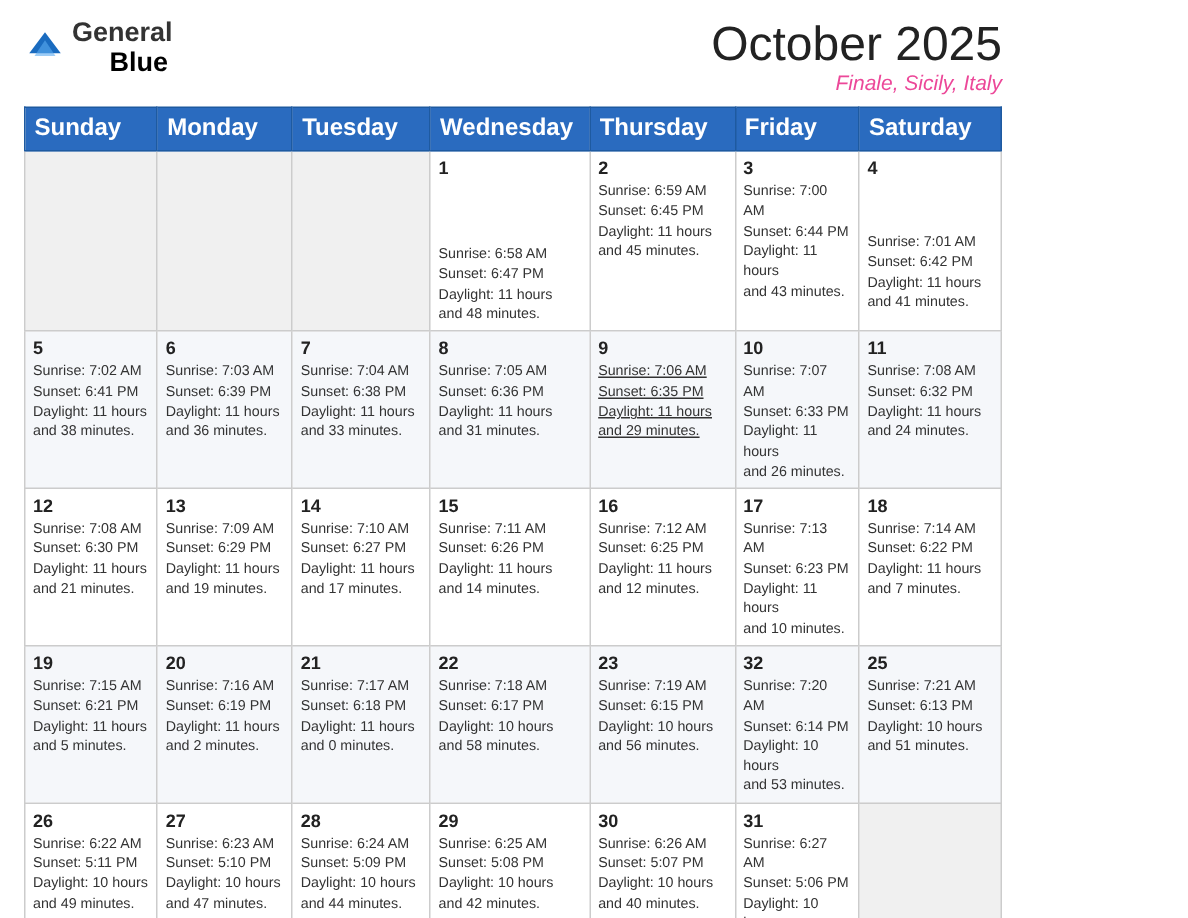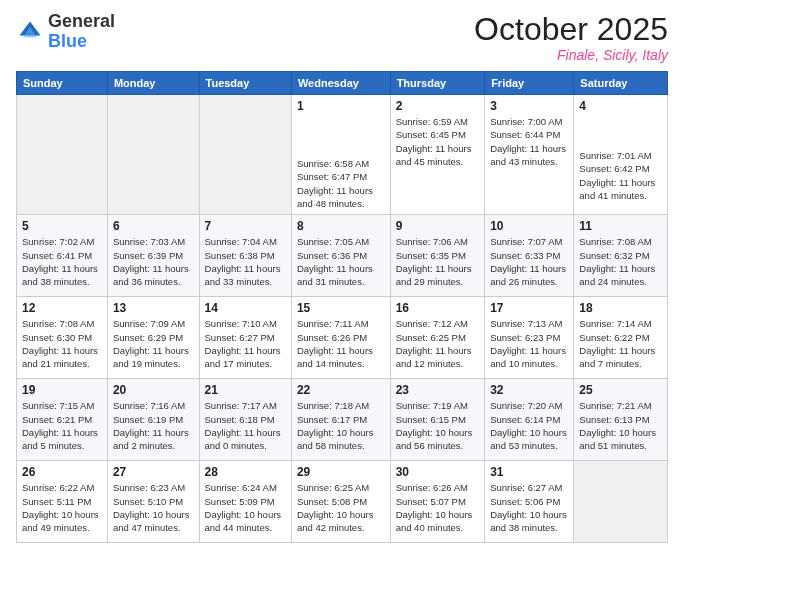--- a/index.html
+++ b/index.html
@@ -26,21 +26,21 @@
       display: flex;
       align-items: center;
       gap: 4px;
     }
     .logo-text {
       font-size: 18px;
       font-weight: bold;
       line-height: 1.1;
     }
     .logo-general { color: #333; }
-    .logo-blue { color: #3b82f6; }
+    .logo-blue { color: #000000; margin-left: 25px; }
     .logo-icon {
       width: 28px;
       height: 28px;
     }
     .title-block {
       text-align: right;
     }
     .month-title {
       font-size: 32px;
       font-weight: normal;
@@ -53,21 +53,21 @@
       font-style: italic;
     }
     .calendar {
       width: 100%;
       border-collapse: collapse;
       border: 1px solid #ccc;
     }
     .calendar th {
       background: #2a6bbf;
       color: #fff;
-      font-size: 11px;
+      font-size: 16px;
       font-weight: bold;
       padding: 5px 6px;
       text-align: left;
       border: 1px solid #1e5aa0;
     }
     .calendar td {
       vertical-align: top;
       border: 1px solid #ccc;
       padding: 4px 5px;
       width: 113px;
@@ -183,21 +183,21 @@
           </td>
           <td>
             <div class="day-number">8</div>
             <div class="day-info" style="white-space: pre-line;">Sunrise: 7:05 AM
 Sunset: 6:36 PM
 Daylight: 11 hours
 and 31 minutes.</div>
           </td>
           <td>
             <div class="day-number">9</div>
-            <div class="day-info" style="white-space: pre-line;">Sunrise: 7:06 AM
+            <div class="day-info" style="white-space: pre-line; text-decoration: underline;">Sunrise: 7:06 AM
 Sunset: 6:35 PM
 Daylight: 11 hours
 and 29 minutes.</div>
           </td>
           <td>
             <div class="day-number">10</div>
             <div class="day-info" style="white-space: pre-line;">Sunrise: 7:07 AM
 Sunset: 6:33 PM
 Daylight: 11 hours
 and 26 minutes.</div>

